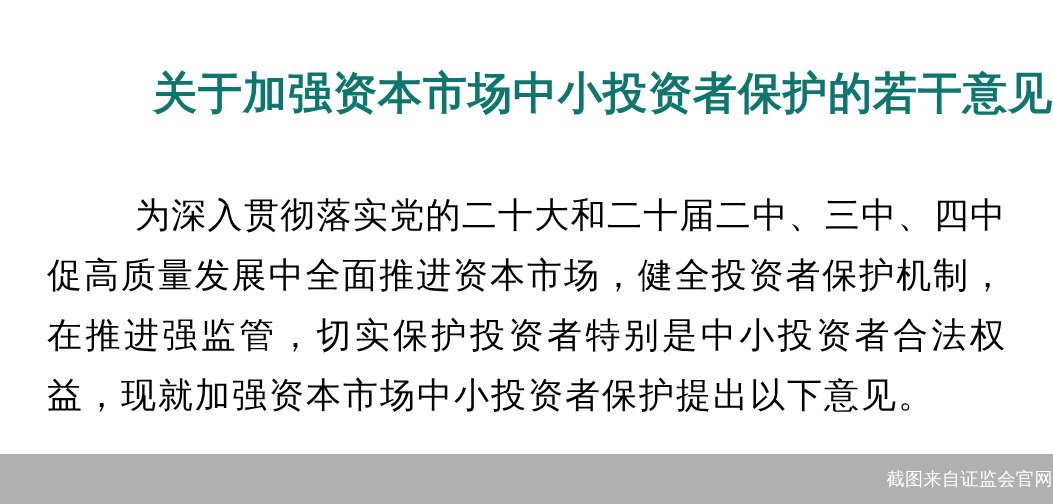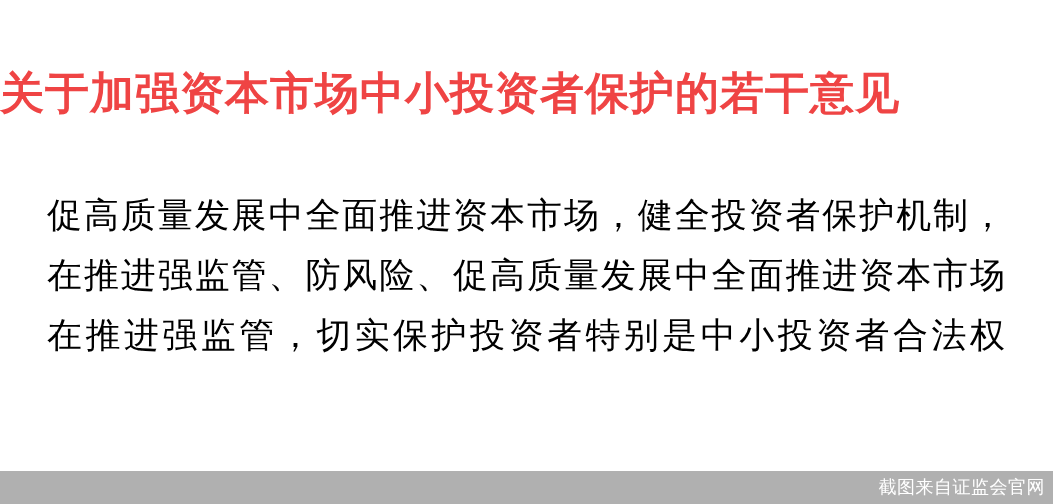--- a/index.html
+++ b/index.html
@@ -15,25 +15,25 @@
     overflow: hidden;
     font-family: "Liberation Serif", serif;
     color: #000000;
   }
   .title {
     position: absolute;
     top: 64px;
     left: 0;
     right: 0;
     margin: 0;
-    text-align: left;
+    text-align: right;
     font-size: 44px;
     font-weight: 700;
     letter-spacing: 1px;
-    color: #ef4444;
+    color: #0f766e;
     font-family: Liberation Mono, monospace;
     white-space: nowrap;
   }
   .body-text {
     position: absolute;
     top: 186px;
     left: 47px;
     right: 48px;
   }
   .body-line {
@@ -52,47 +52,48 @@
   .body-line.last {
     text-align: left;
     text-align-last: left;
     letter-spacing: 2px;
   }
   .watermark-band {
     position: absolute;
     left: 0;
     right: 0;
     bottom: 0;
-    height: 33px;
+    height: 50px;
     background: rgba(0, 0, 0, 0.31); 
     display: flex;
     align-items: center;
     justify-content: flex-end;
-    padding-right: 8px;
+    padding-right: 0;
     box-sizing: border-box;
   }
   .watermark-text {
     color: #ffffff;
     font-size: 18px;
     line-height: 33px;
     font-family: "Liberation Sans", sans-serif;
     letter-spacing: 0.5px;
     white-space: nowrap;
   }
 </style>
 </head>
 <body>
 
 <div class="page">
 
   <h1 class="title">关于加强资本市场中小投资者保护的若干意见</h1>
 
   <div class="body-text">
+    <div class="body-line indent">为深入贯彻落实党的二十大和二十届二中、三中、四中</div>
     <div class="body-line">促高质量发展中全面推进资本市场，健全投资者保护机制，</div>
-    <div class="body-line">在推进强监管、防风险、促高质量发展中全面推进资本市场</div>
     <div class="body-line">在推进强监管，切实保护投资者特别是中小投资者合法权</div>
+    <div class="body-line last">益，现就加强资本市场中小投资者保护提出以下意见。</div>
   </div>
 
   <div class="watermark-band">
     <span class="watermark-text">截图来自证监会官网</span>
   </div>
 
 </div>
 
 </body></html>

